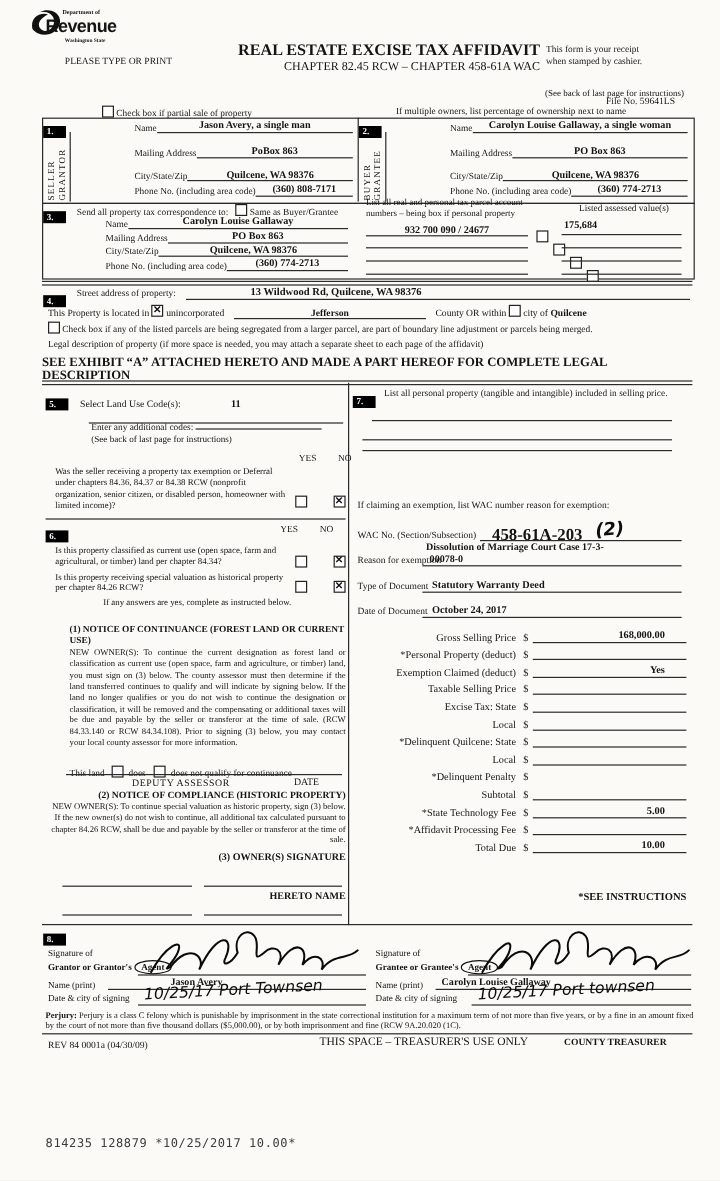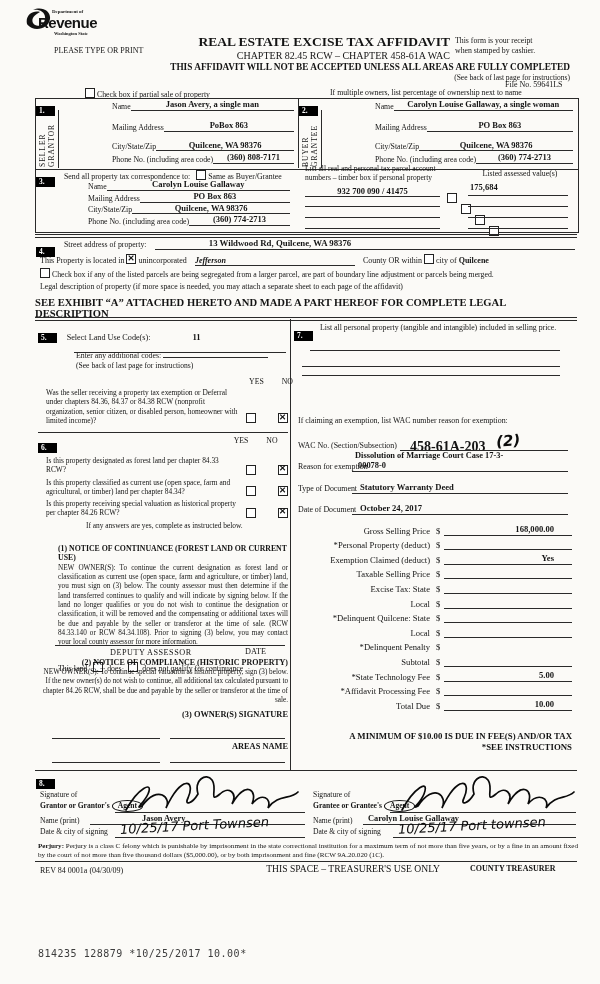--- a/index.html
+++ b/index.html
@@ -48,21 +48,20 @@
     <div class="abs" style="left:30px;top:23px;font-size:4.5px;font-weight:bold;">Washington State</div>
   </div>
 
   <div class="abs" style="left:54px;top:46px;font-size:8px;">PLEASE TYPE OR PRINT</div>
   <div class="abs ctr b" style="left:150px;top:34px;width:300px;font-size:13.5px;">REAL ESTATE EXCISE TAX AFFIDAVIT</div>
   <div class="abs ctr" style="left:150px;top:50px;width:300px;font-size:10px;">CHAPTER 82.45 RCW – CHAPTER 458-61A WAC</div>
   <div class="abs" style="left:455px;top:36px;width:120px;font-size:7.8px;line-height:1.3;">
     <span>This form is your receipt</span><br>
     <span>when stamped by cashier.</span>
   </div>
-  <div class="abs ctr b" style="left:30px;top:62px;width:540px;font-size:9.3px;">THIS AFFIDAVIT WILL NOT BE ACCEPTED UNLESS ALL AREAS ARE FULLY COMPLETED</div>
   <div class="abs ctr" style="left:30px;top:73px;width:540px;font-size:7.5px;">(See back of last page for instructions)</div>
   <div class="abs" style="left:505px;top:80px;font-size:8px;">File No. 59641LS</div>
 
   <div class="abs" style="left:85px;top:88px;font-size:7.8px;">
     <span class="cb" data-checked="false"></span>
     <span>Check box if partial sale of property</span>
   </div>
   <div class="abs" style="left:330px;top:88px;font-size:7.8px;">If multiple owners, list percentage of ownership next to name</div>
 
   
@@ -141,25 +140,25 @@
       <span class="fval">Quilcene, WA 98376</span>
     </div>
     <div class="frow" style="margin-top:1px;">
       <span class="flabel">Phone No. (including area code)</span>
       <span class="fval">(360) 774-2713</span>
     </div>
   </div>
 
   <div class="abs" style="left:305px;top:164px;width:150px;font-size:7.5px;line-height:1.25;">
     <span>List all real and personal tax parcel account</span><br>
-    <span>numbers – timber box if personal property</span>
+    <span>numbers – being box if personal property</span>
   </div>
   <div class="abs" style="left:465px;top:169px;width:110px;font-size:7.8px;text-align:center;">Listed assessed value(s)</div>
 
-  <div class="abs b" style="left:305px;top:186px;width:135px;text-align:center;font-size:8.5px;border-bottom:1px solid #2a2a2a;">932 700 090 / 41475</div>
+  <div class="abs b" style="left:305px;top:186px;width:135px;text-align:center;font-size:8.5px;border-bottom:1px solid #2a2a2a;">932 700 090 / 24677</div>
   <span class="cb abs" style="left:447px;top:188px;" data-checked="false"></span>
   <div class="abs b" style="left:470px;top:182px;width:96px;font-size:8.5px;">175,684</div>
   <div class="hline" style="left:468px;top:195px;width:100px;"></div>
 
   <div class="hline" style="left:305px;top:206px;width:135px;"></div>
   <span class="cb abs" style="left:447px;top:199px;" data-checked="false"></span>
   <div class="hline" style="left:468px;top:206px;width:100px;"></div>
 
   <div class="hline" style="left:305px;top:217px;width:135px;"></div>
   <span class="cb abs" style="left:447px;top:210px;" data-checked="false"></span>
@@ -174,21 +173,21 @@
   
   <div class="abs" style="left:36px;top:240px;"><span class="badge">4.</span></div>
   <div class="abs" style="left:64px;top:240px;font-size:7.8px;">Street address of property:</div>
   <div class="abs b" style="left:160px;top:238px;width:240px;text-align:center;font-size:8.8px;">13 Wildwood Rd, Quilcene, WA  98376</div>
   <div class="hline" style="left:155px;top:249px;width:420px;"></div>
 
   <div class="abs" style="left:40px;top:254px;font-size:8px;">
     <span>This Property is located in</span>
     <span class="cb" data-checked="true"></span>
     <span>unincorporated</span>
-    <span class="b" style="display:inline-block;width:160px;text-align:left;border-bottom:1px solid #2a2a2a;margin:0 6px;font-style:italic;">Jefferson</span>
+    <span class="b" style="display:inline-block;width:160px;text-align:center;border-bottom:1px solid #2a2a2a;margin:0 6px;">Jefferson</span>
     <span>County OR  within</span>
     <span class="cb" data-checked="false"></span>
     <span>city of</span>
     <span class="b">Quilcene</span>
   </div>
 
   <div class="abs" style="left:40px;top:268px;font-size:7.8px;">
     <span class="cb" data-checked="false"></span>
     <span>Check box if any of the listed parcels are being segregated from a larger parcel, are part of boundary line adjustment or parcels being merged.</span>
   </div>
@@ -230,27 +229,20 @@
     <div class="hline" style="position:relative;left:0;top:4px;width:250px;"></div>
 
     <div style="margin-top:7px;">
       <span class="badge">6.</span>
       <span class="yn" style="display:inline-flex;margin-left:173px;vertical-align:top;">
         <span>YES</span>
         <span>NO</span>
       </span>
     </div>
 
-    <div class="qrow" style="margin-left:8px;margin-top:2px;">
-      <span class="qtext">Is this property designated as forest land per chapter 84.33 RCW?</span>
-      <span class="qboxes">
-        <span class="cb" data-checked="false"></span>
-        <span class="cb" data-checked="true"></span>
-      </span>
-    </div>
     <div class="qrow" style="margin-left:8px;">
       <span class="qtext">Is this property classified as current use (open space, farm and agricultural, or timber) land per chapter 84.34?</span>
       <span class="qboxes">
         <span class="cb" data-checked="false"></span>
         <span class="cb" data-checked="true"></span>
       </span>
     </div>
     <div class="qrow" style="margin-left:8px;">
       <span class="qtext">Is this property receiving special valuation as historical property per chapter 84.26 RCW?</span>
       <span class="qboxes">
@@ -275,21 +267,21 @@
   <div class="hline" style="left:55px;top:645px;width:230px;"></div>
   <div class="abs" style="left:110px;top:648px;font-size:8.2px;letter-spacing:0.5px;">DEPUTY ASSESSOR</div>
   <div class="abs" style="left:245px;top:647px;font-size:8.2px;">DATE</div>
 
   <div class="abs ctr b" style="left:40px;top:658px;width:248px;font-size:8px;">(2) NOTICE OF COMPLIANCE (HISTORIC PROPERTY)</div>
   <div class="abs ctr" style="left:42px;top:668px;width:246px;font-size:7.2px;line-height:1.3;">NEW OWNER(S):  To continue special valuation as historic property, sign (3) below.  If the new owner(s) do not wish to continue, all additional tax calculated pursuant to chapter 84.26 RCW, shall be due and payable by the seller or transferor at the time of sale.</div>
 
   <div class="abs ctr b" style="left:40px;top:710px;width:248px;font-size:8.4px;">(3)  OWNER(S) SIGNATURE</div>
   <div class="hline" style="left:52px;top:738px;width:108px;"></div>
   <div class="hline" style="left:170px;top:738px;width:115px;"></div>
-  <div class="abs ctr b" style="left:40px;top:742px;width:248px;font-size:8.4px;">AREAS NAME</div>
+  <div class="abs ctr b" style="left:40px;top:742px;width:248px;font-size:8.4px;">HERETO NAME</div>
   <div class="hline" style="left:52px;top:762px;width:108px;"></div>
   <div class="hline" style="left:170px;top:762px;width:115px;"></div>
 
   
   <div class="abs" style="left:294px;top:324px;"><span class="badge">7.</span></div>
   <div class="abs" style="left:320px;top:323px;width:248px;font-size:7.8px;line-height:1.3;">List all personal property (tangible and intangible) included in selling price.</div>
   <div class="hline" style="left:310px;top:350px;width:250px;"></div>
   <div class="hline" style="left:302px;top:366px;width:258px;"></div>
   <div class="hline" style="left:302px;top:375px;width:258px;"></div>
 
@@ -374,21 +366,20 @@
       <span class="feedollar">$</span>
       <span class="feeline"></span>
     </div>
     <div class="feerow">
       <span class="feelabel">Total Due</span>
       <span class="feedollar">$</span>
       <span class="feeline">10.00</span>
     </div>
   </div>
 
-  <div class="abs ctr b" style="left:300px;top:731px;width:272px;font-size:8.8px;">A MINIMUM OF $10.00 IS DUE IN FEE(S) AND/OR TAX</div>
   <div class="abs ctr b" style="left:300px;top:742px;width:272px;font-size:8.8px;">*SEE INSTRUCTIONS</div>
 
   <div class="hline" style="left:35px;top:770px;width:542px;"></div>
 
   
   <div class="abs" style="left:36px;top:772px;"><span class="badge">8.</span></div>
 
   
   <div class="abs" style="left:40px;top:790px;font-size:7.6px;line-height:1.3;">
     <span>Signature of</span><br>

